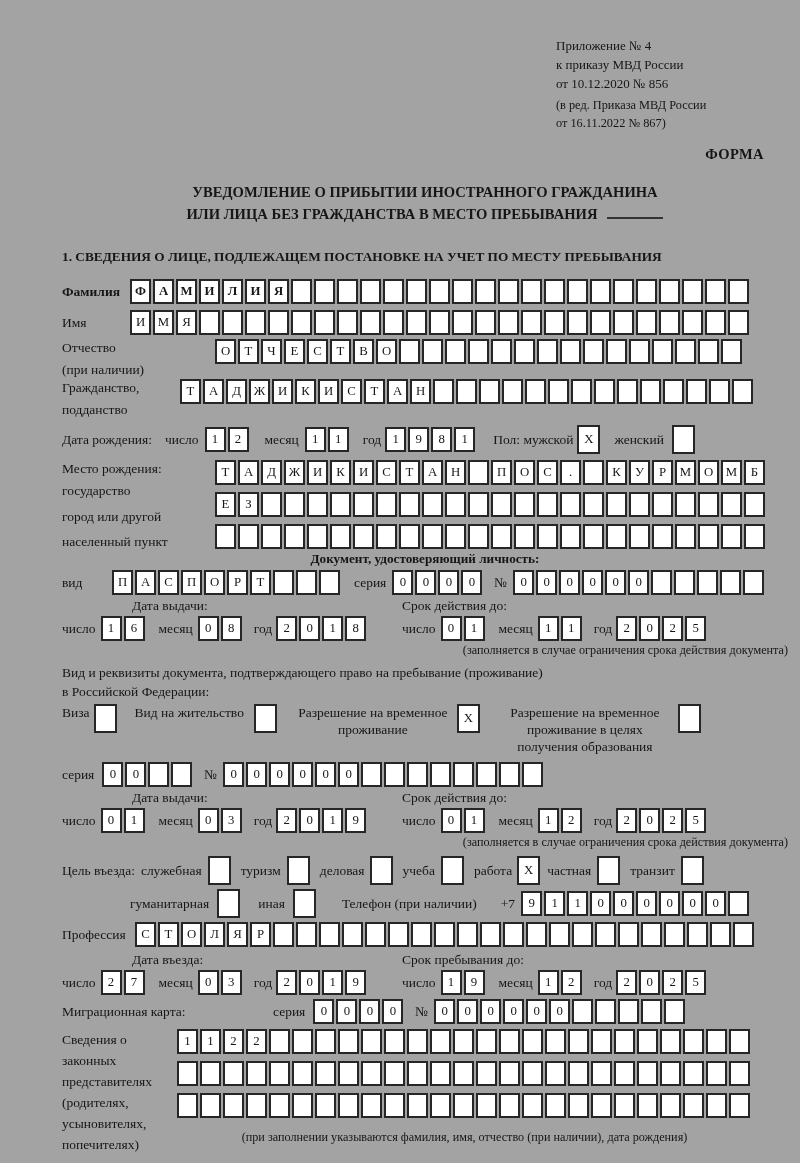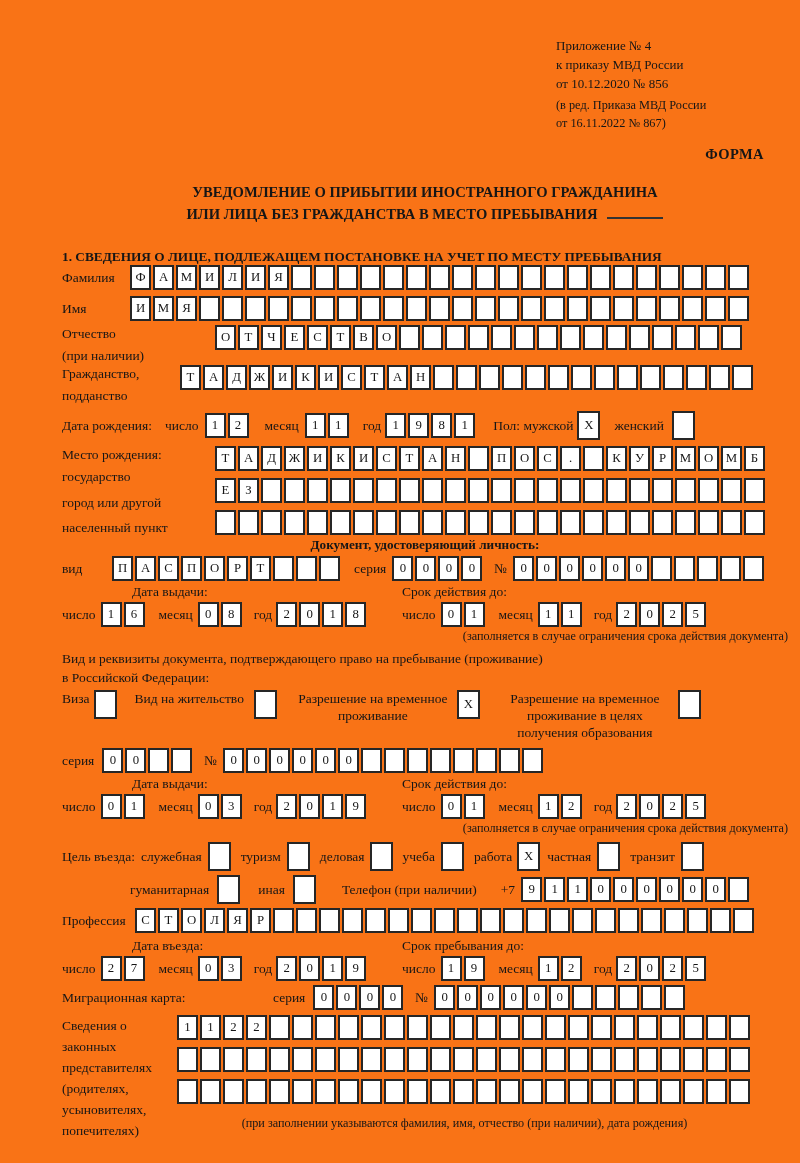--- a/index.html
+++ b/index.html
@@ -1,18 +1,18 @@
 <!DOCTYPE html>
 <html><head>
 <meta charset="utf-8">
 <style>
   html,body { margin:0; padding:0; background:#fff; }
   .page {
     position:relative; width:800px; height:1163px; box-sizing:border-box;
-    background:#f97316; color:#161616; overflow:hidden;
+    background:#a3a3a3; color:#161616; overflow:hidden;
     padding:0 12px 0 62px;
     font-family:"Liberation Serif","DejaVu Serif",serif;
   }
   .hdr { margin:36px 10px 0 494px; font-size:13px; line-height:19px; }
   .hdr .ed { font-size:12.3px; line-height:17.5px; }
   .hdr .gap { margin-top:4px; }
   .forma { text-align:right; margin:14px 24px 0 0; font-weight:bold; font-size:14.5px; letter-spacing:.4px; }
   .title { margin-top:18px; text-align:center; font-weight:bold; font-size:14.6px; line-height:22px; }
   .blank { display:inline-block; width:56px; height:12px; border-bottom:2px solid #333; margin-left:10px; }
   .sec { margin-top:24px; font-weight:bold; font-size:13.3px; }
@@ -52,21 +52,21 @@
 
   .p-opt { display:flex; align-items:center; }
   .rep-note { font-size:12.2px; text-align:center; margin-top:5px; }
 
   
   .w50{width:50px;} .w68{width:68px;} .w73{width:73px;} .w103{width:103px;}
   .w115{width:115px;} .w118{width:118px;} .w153{width:153px;} .w163{width:163px;}
   .mr4{margin-right:4px;} .mr5{margin-right:5px;} .mr6{margin-right:6px;} .mr8{margin-right:8px;} .mr10{margin-right:10px;} .ml10{margin-left:10px;} .ml12{margin-left:12px;} .ml14{margin-left:14px;}
   .ml16{margin-left:16px;} .ml18{margin-left:18px;} .ml24{margin-left:24px;} .ml48{margin-left:48px;}
   .mt3{margin-top:3px;} .mt4{margin-top:4px;} .mt5{margin-top:5px;} .mt6{margin-top:6px;} .mt7{margin-top:7px;}
-  .mt8{margin-top:8px;} .mt14{}
+  .mt8{margin-top:8px;} .mt14{margin-top:14px;font-weight:bold;}
   .pl68{padding-left:68px;text-align:center;}
 </style>
 </head>
 <body>
 
 <div class="page">
 
   <div class="hdr">
     <div>Приложение № 4</div>
     <div>к приказу МВД России</div>

